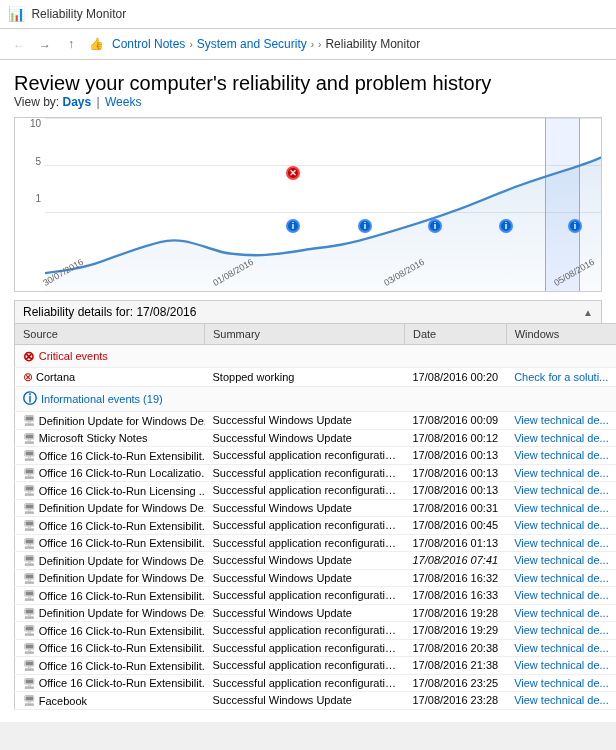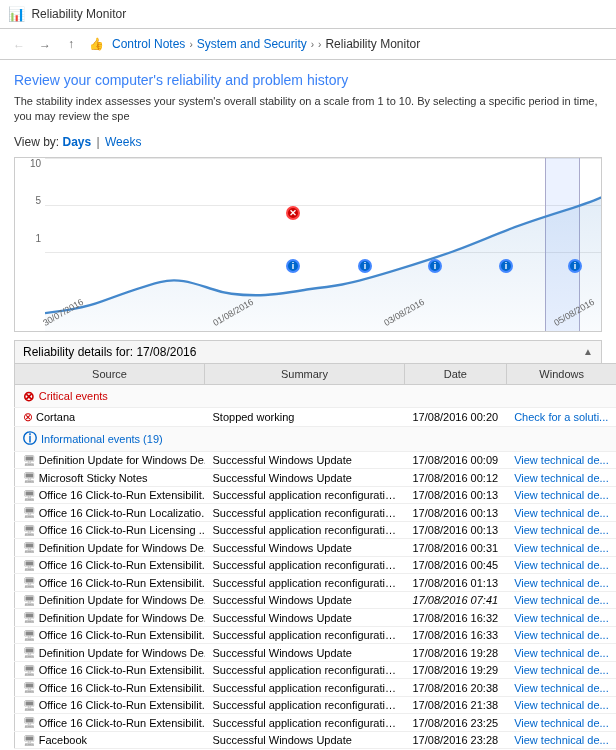--- a/index.html
+++ b/index.html
@@ -35,21 +35,21 @@
     .breadcrumb {
       display: flex; align-items: center; gap: 4px;
       font-size: 12px; color: #0066cc;
     }
     .breadcrumb-sep { color: #666; font-size: 10px; }
     .breadcrumb-item { color: #0066cc; cursor: pointer; }
     .breadcrumb-item.current { color: #333; cursor: default; }
 
     .content { background: #fff; padding: 12px 14px; }
 
-    .page-title { font-size: 14px; font-weight: 300; color: #3b82f6; margin-bottom: 6px; }
+    .page-title { font-size: 20px; font-weight: 300; color: #000000; }
     .page-desc { font-size: 11px; color: #333; line-height: 1.4; margin-bottom: 10px; }
 
     .view-by { font-size: 12px; margin-bottom: 8px; }
     .view-by-label { color: #333; }
     .view-by-link { color: #0066cc; cursor: pointer; text-decoration: none; }
     .view-by-link.active { font-weight: bold; }
     .view-by-sep { color: #666; margin: 0 2px; }
 
     
     .chart-container {
@@ -136,21 +136,21 @@
     .details-table {
       width: 100%;
       border-collapse: collapse;
       border: 1px solid #ccc;
       font-size: 11px;
     }
     .details-table th {
       background: #e8e8e8;
       border: 1px solid #ccc;
       padding: 4px 8px;
-      text-align: center;
+      text-align: left;
       font-weight: normal;
       color: #333;
     }
     .details-table td {
       border-bottom: 1px solid #eee;
       padding: 2px 8px;
       vertical-align: middle;
       white-space: nowrap;
       overflow: hidden;
       text-overflow: ellipsis;
@@ -182,21 +182,20 @@
     <span class="breadcrumb-item">System and Security</span>
     <span class="breadcrumb-sep">›</span>
     <span class="breadcrumb-sep">›</span>
     <span class="breadcrumb-item current">Reliability Monitor</span>
   </div>
 </div>
 
 <div class="content">
 
   <div class="page-title">Review your computer's reliability and problem history</div>
-  <div class="page-desc">The stability index assesses your system's overall stability on a scale from 1 to 10. By selecting a specific period in time, you may review the spe</div>
 
   <div class="view-by">
     <span class="view-by-label">View by: </span>
     <a class="view-by-link active">Days</a>
     <span class="view-by-sep">|</span>
     <a class="view-by-link">Weeks</a>
   </div>
 
   <div class="chart-container">
 

